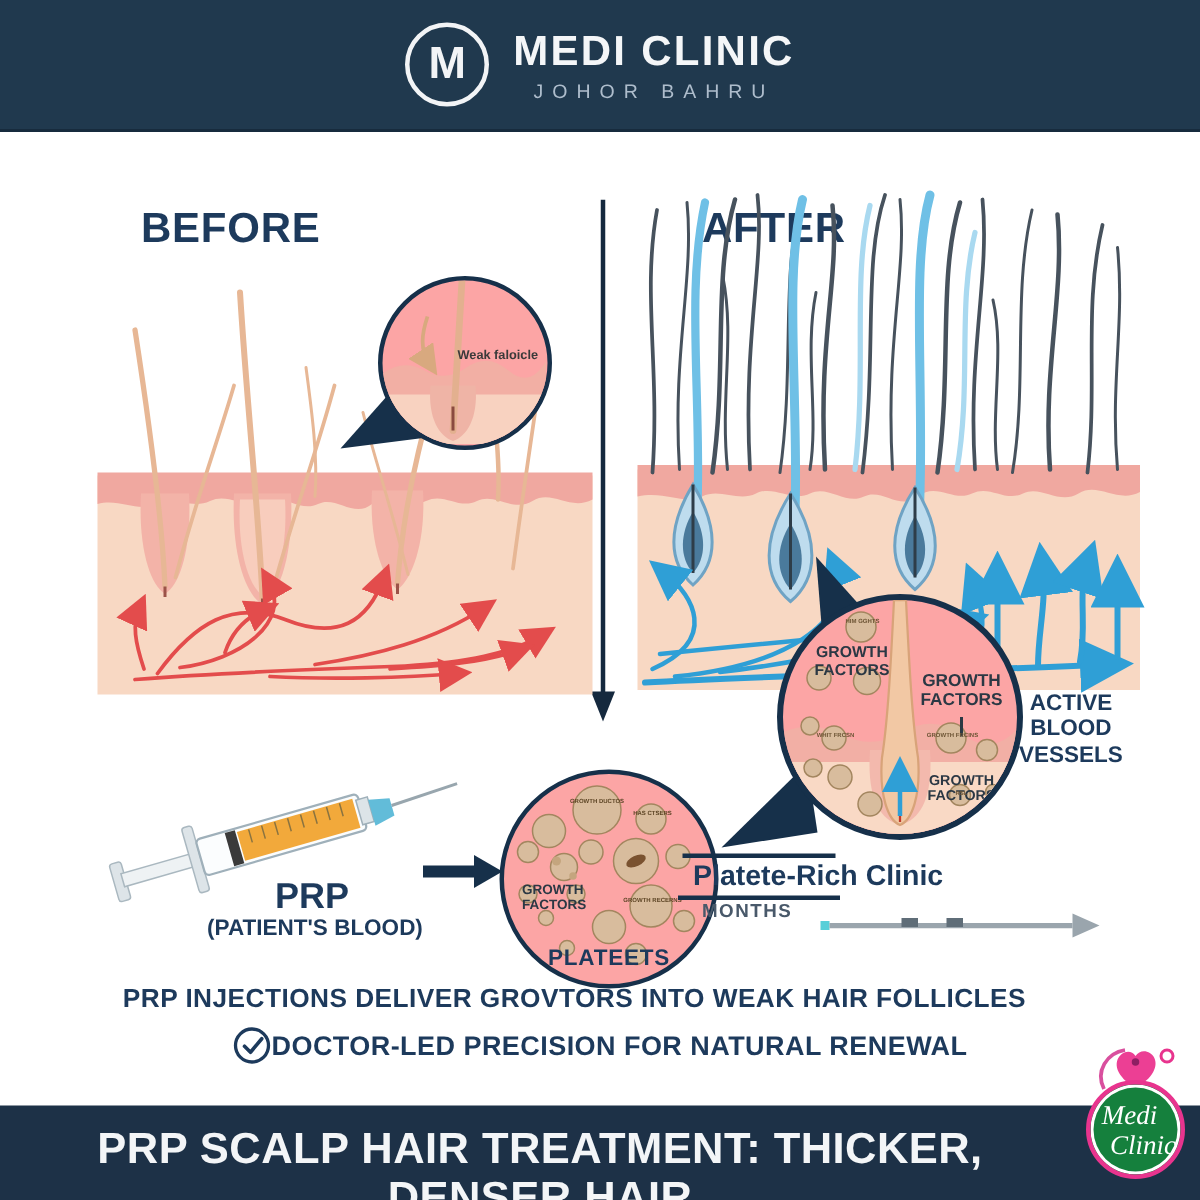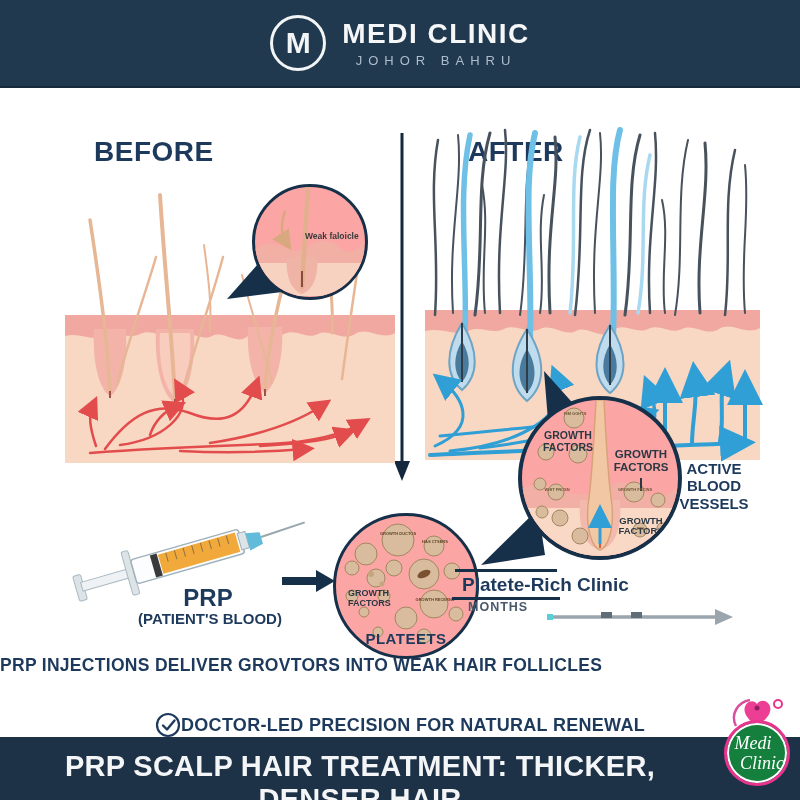--- a/index.html
+++ b/index.html
@@ -42,23 +42,23 @@
   .platelets-growth { position:absolute; left:12px; top:72px; width:56px; text-align:left;
                       color:#2b3844; font-size:9px; font-weight:800; line-height:1.15; }
   .platelets-title  { position:absolute; left:0; right:0; top:114px; text-align:center;
                       color:#1d3a5c; font-size:15px; font-weight:800; letter-spacing:.5px; }
 
   .plasma-line { position:absolute; height:3px; background:#16304a; }
   .plasma-label { position:absolute; left:462px; top:574px; color:#1d3a5c; font-size:19px; font-weight:800; }
   .months-label { position:absolute; left:468px; top:600px; color:#49596a; font-size:12.5px; font-weight:bold; letter-spacing:1px; }
 
   
-  .msg1 { position:absolute; left:0; width:684px; top:655px; text-align:left;
+  .msg1 { position:absolute; left:0; width:684px; top:655px; text-align:right;
           color:#1d3a5c; font-size:17.5px; font-weight:bold; letter-spacing:.3px; }
-  .msg2-row { position:absolute; left:0; width:800px; top:712px; display:flex;
+  .msg2-row { position:absolute; left:0; width:800px; top:684px; display:flex;
               align-items:center; justify-content:center; gap:0; }
   .msg2 { color:#1d3a5c; font-size:18px; font-weight:800; letter-spacing:.3px; }
 
   
   .footer { position:absolute; left:0; top:737px; width:800px; height:63px; background:#1d3147; }
   .footer-headline { position:absolute; left:10px; top:750px; width:700px; text-align:center;
                      color:#f3f5f7; font-size:29px; font-weight:800; letter-spacing:.3px; }
 
   .bottom-logo { position:absolute; left:712px; top:694px; width:92px; height:106px; }
   .bl-circle { position:absolute; left:12px; top:26px; width:66px; height:66px; border-radius:50%;

